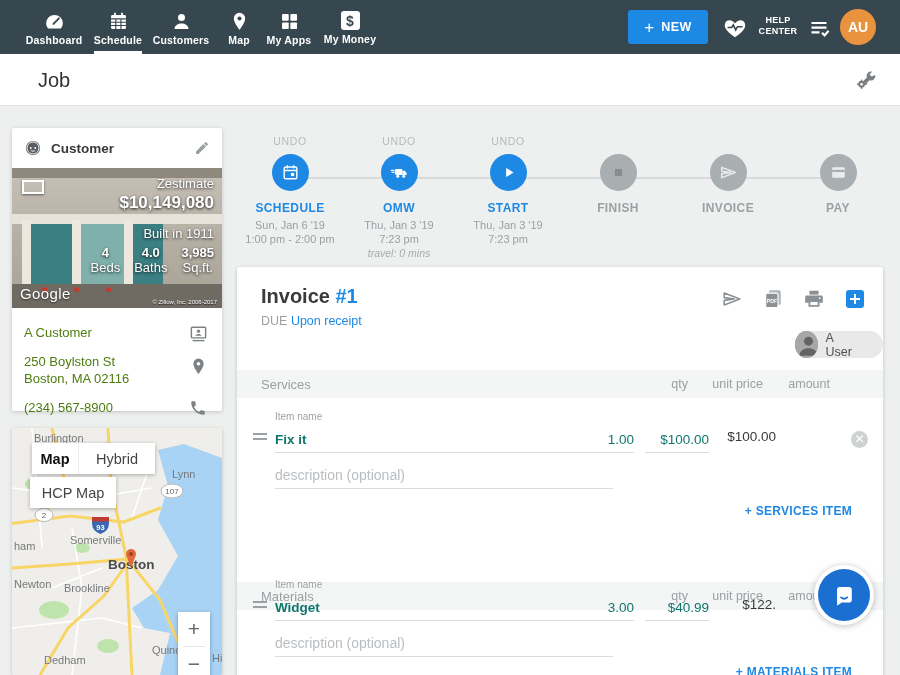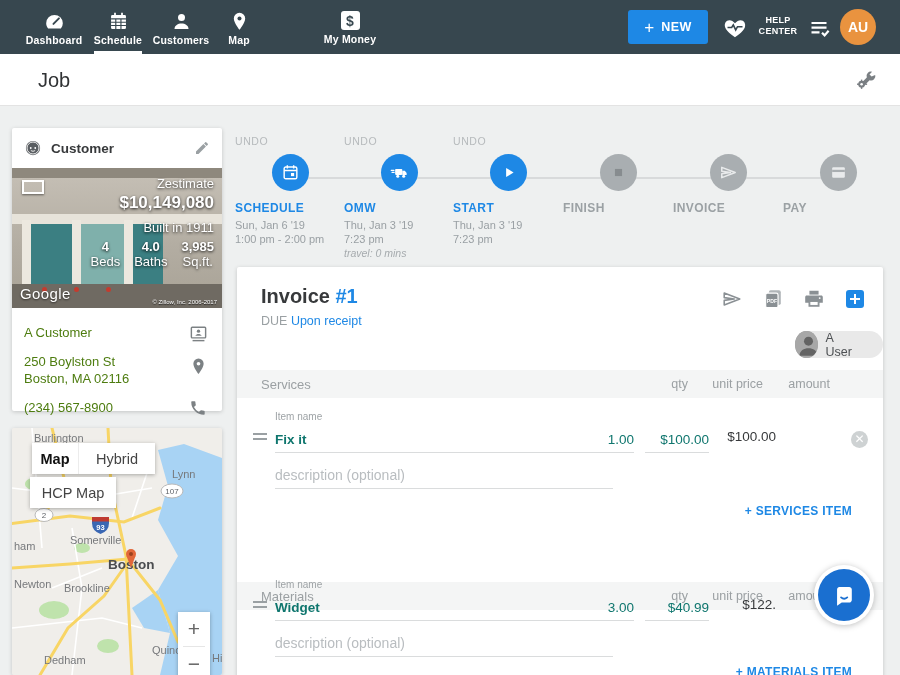--- a/index.html
+++ b/index.html
@@ -38,21 +38,21 @@
   .ph-eave { position:absolute; top:0; left:0; right:0; height:10px; background:#8e887d; }
   .ph-band { position:absolute; top:46px; left:0; right:0; height:10px; background:#e7e3da; }
   .ph-col { position:absolute; top:52px; width:9px; height:64px; background:#ece8df; }
   .ph-store { position:absolute; top:56px; height:60px; background:#3b7f82; }
   .ph-store.light { background:#7fb0ab; }
   .ph-base { position:absolute; bottom:0; left:0; right:0; height:24px; background:#6f6a62; }
   .ph-lantern { position:absolute; bottom:16px; width:5px; height:5px; border-radius:50%; background:#c43b2e; }
   .ph-overlay { position:absolute; top:8px; right:8px; text-align:right; color:#fff; text-shadow:0 1px 3px rgba(0,0,0,.85); }
   .z-label { font-size:13px; }
   .z-value { font-size:17px; font-weight:bold; margin-top:2px; }
-  .z-built { font-size:13px; margin-top:7px; }
+  .z-built { font-size:13px; margin-top:13px; }
   .z-stats { display:flex; gap:14px; justify-content:flex-end; margin-top:4px; }
   .z-stat { text-align:center; font-size:13px; }
   .z-stat b { display:block; font-weight:bold; }
   .cam-icon { position:absolute; top:12px; left:10px; width:22px; height:14px; border:2px solid #fff; box-shadow:0 1px 2px rgba(0,0,0,.5); }
   .g-mark { position:absolute; bottom:6px; left:8px; color:#fff; font-size:15px; letter-spacing:.4px; text-shadow:0 1px 2px rgba(0,0,0,.6); }
   .z-copy { position:absolute; bottom:3px; right:5px; color:#fff; font-size:6px; text-shadow:0 1px 1px rgba(0,0,0,.8); }
   .cust-info { position:relative; padding:10px 12px 0; }
   .info-row { position:relative; padding:6px 30px 6px 0; }
   .info-row .txt { font-size:13px; color:#4d7c0f; line-height:17px; }
   .info-row .ricon { position:absolute; right:2px; top:6px; width:19px; height:19px; cursor:pointer; }
@@ -68,21 +68,21 @@
   .map-btn { height:31px; display:flex; align-items:center; justify-content:center; font-size:14.5px; color:#444; cursor:pointer; }
   .map-btn.sel { font-weight:bold; color:#111; }
   .hcp-btn { position:absolute; left:18px; top:49px; width:86px; height:31px; background:#fff; box-shadow:0 1px 4px rgba(0,0,0,.3); display:flex; align-items:center; justify-content:center; font-size:14.5px; color:#444; cursor:pointer; z-index:5; }
   .zoom-ctrl { position:absolute; left:166px; top:184px; width:32px; height:70px; background:#fff; box-shadow:0 1px 4px rgba(0,0,0,.3); z-index:5; }
   .zoom-btn { height:34px; display:flex; align-items:center; justify-content:center; font-size:21px; color:#666; cursor:pointer; }
   .zoom-sep { height:1px; background:#e6e6e6; margin:0 5px; }
 
   
   .workflow { position:absolute; left:237px; top:135px; width:646px; height:130px; }
   .wf-line { position:absolute; left:53px; top:42px; width:548px; height:2px; background:#d8dadb; }
-  .wf-step { position:absolute; top:0; width:110px; }
+  .wf-step { position:absolute; top:0; width:110px; text-align:center; }
   .wf-undo { height:13px; font-size:10.5px; color:#b6babc; letter-spacing:.6px; margin-bottom:6px; cursor:pointer; }
   .wf-circle { position:relative; width:37px; height:37px; border-radius:50%; margin:0 auto; display:flex; align-items:center; justify-content:center; cursor:pointer; }
   .wf-step.done .wf-circle { background:#1e88e5; }
   .wf-step.pending .wf-circle { background:#a9aeb1; }
   .wf-label { margin-top:10px; font-size:12px; font-weight:bold; letter-spacing:.4px; }
   .wf-step.done .wf-label { color:#1e88e5; }
   .wf-step.pending .wf-label { color:#9ba1a4; }
   .wf-date { margin-top:4px; font-size:11px; color:#9aa0a4; line-height:13.5px; }
   .wf-note { font-size:10.5px; font-style:italic; color:#a6abae; margin-top:1px; }
 
@@ -168,20 +168,33 @@
     <div class="nav-item" style="left:222px;width:34px;">
       <span class="nicon">
         <svg viewBox="0 0 24 24" width="21" height="21">
             <path fill="#fff" d="M12 2a6.5 6.5 0 0 0-6.5 6.5C5.5 13.2 12 21.5 12 21.5s6.5-8.3 6.5-13A6.5 6.5 0 0 0 12 2z"></path>
             <circle cx="12" cy="8.5" r="2.3" fill="#37474f"></circle>
           </svg>
       </span>
       <span class="nlabel">Map</span>
     </div>
 
+    <div class="nav-item" style="left:264px;width:50px;">
+      <span class="nicon">
+        <svg viewBox="0 0 24 24" width="21" height="21">
+            <g fill="#fff">
+              <rect x="3.5" y="3.5" width="7.6" height="7.6" rx="1"></rect>
+              <rect x="13" y="3.5" width="7.6" height="7.6" rx="1"></rect>
+              <rect x="3.5" y="13" width="7.6" height="7.6" rx="1"></rect>
+              <rect x="13" y="13" width="7.6" height="7.6" rx="1"></rect>
+            </g>
+          </svg>
+      </span>
+      <span class="nlabel">My Apps</span>
+    </div>
 
     <div class="nav-item" style="left:322px;width:56px;">
       <span class="icon-money">
           <span>$</span>
         </span>
       <span class="nlabel">My Money</span>
     </div>
 
     <div class="new-btn">
       <span class="plus">+</span>

